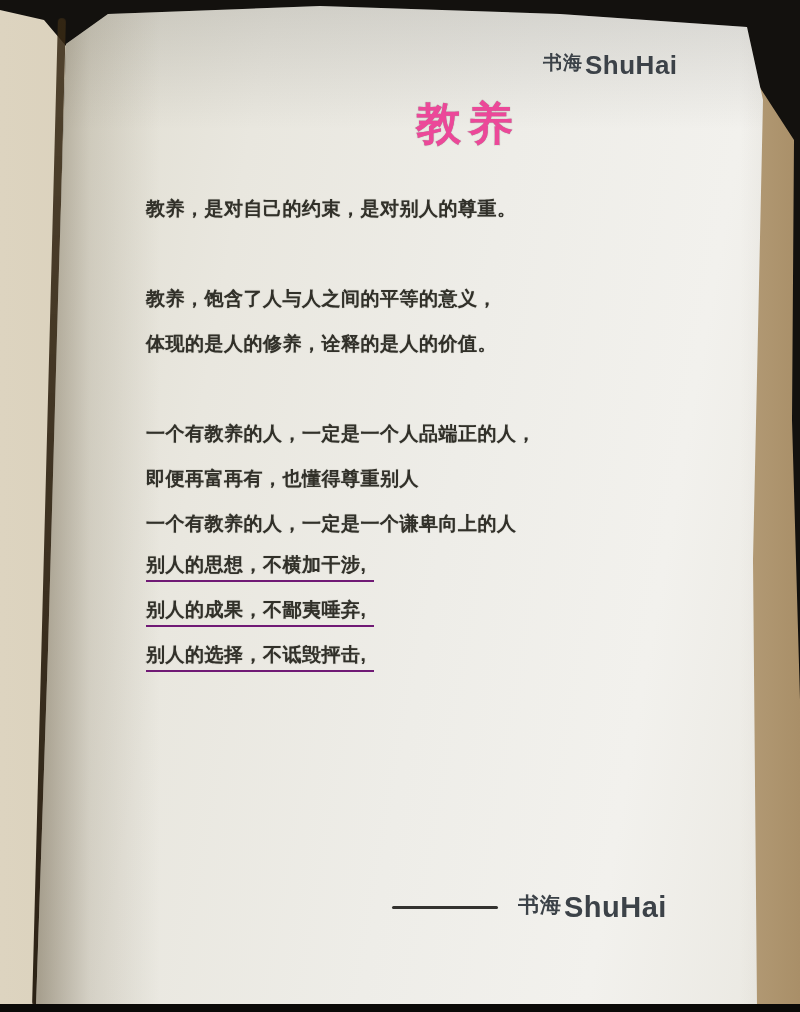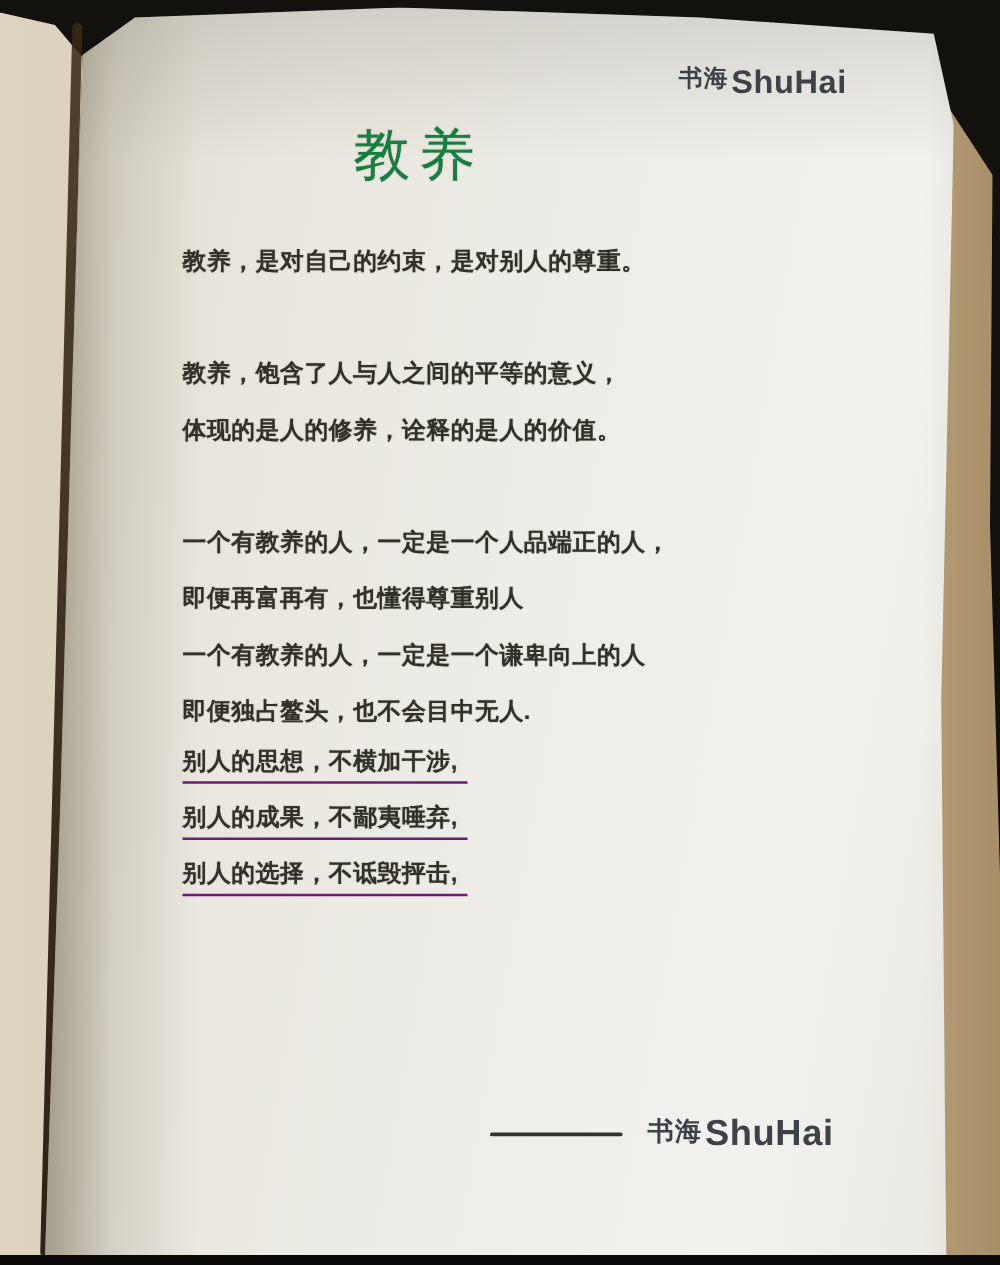--- a/index.html
+++ b/index.html
@@ -49,22 +49,22 @@
   
   .brand{display:flex;color:#3c4248;font-weight:700;}
   .brand .cn{letter-spacing:1px;}
   .brand .en{letter-spacing:.5px;margin-left:2px;}
   .brand-top{position:absolute;left:543px;top:50px;z-index:4;}
   .brand-top .cn{font-size:19px;}
   .brand-top .en{font-size:26px;}
 
   .page-title{
     position:absolute;left:150px;top:94px;width:370px;z-index:4;
-    text-align:center;font-size:45px;font-weight:400;letter-spacing:7px;
-    color:#15803d;text-shadow:0 0 1px rgba(43,42,40,.55);
+    text-align:right;font-size:45px;font-weight:700;letter-spacing:7px;
+    color:#ec4899;text-shadow:0 0 1px rgba(43,42,40,.55);
   }
 
   .body-text{
     position:absolute;left:146px;top:186px;width:500px;z-index:4;
     font-size:19px;font-weight:700;color:#313029;
     text-shadow:0 0 1px rgba(49,48,41,.45);letter-spacing:.5px;
   }
   .line{height:45px;display:flex;align-items:center;white-space:nowrap;}
   .spacer{height:45px;}
   .line .u{
@@ -99,21 +99,20 @@
 
   <div class="body-text">
     <div class="line">教养，是对自己的约束，是对别人的尊重。</div>
     <div class="spacer"></div>
     <div class="line">教养，饱含了人与人之间的平等的意义，</div>
     <div class="line">体现的是人的修养，诠释的是人的价值。</div>
     <div class="spacer"></div>
     <div class="line">一个有教养的人，一定是一个人品端正的人，</div>
     <div class="line">即便再富再有，也懂得尊重别人</div>
     <div class="line">一个有教养的人，一定是一个谦卑向上的人</div>
-    <div class="line">即便独占鳌头，也不会目中无人.</div>
     <div class="line">
         <span class="u">别人的思想，不横加干涉,</span>
       </div>
     <div class="line">
         <span class="u">别人的成果，不鄙夷唾弃,</span>
       </div>
     <div class="line">
         <span class="u">别人的选择，不诋毁抨击,</span>
       </div>
   </div>

